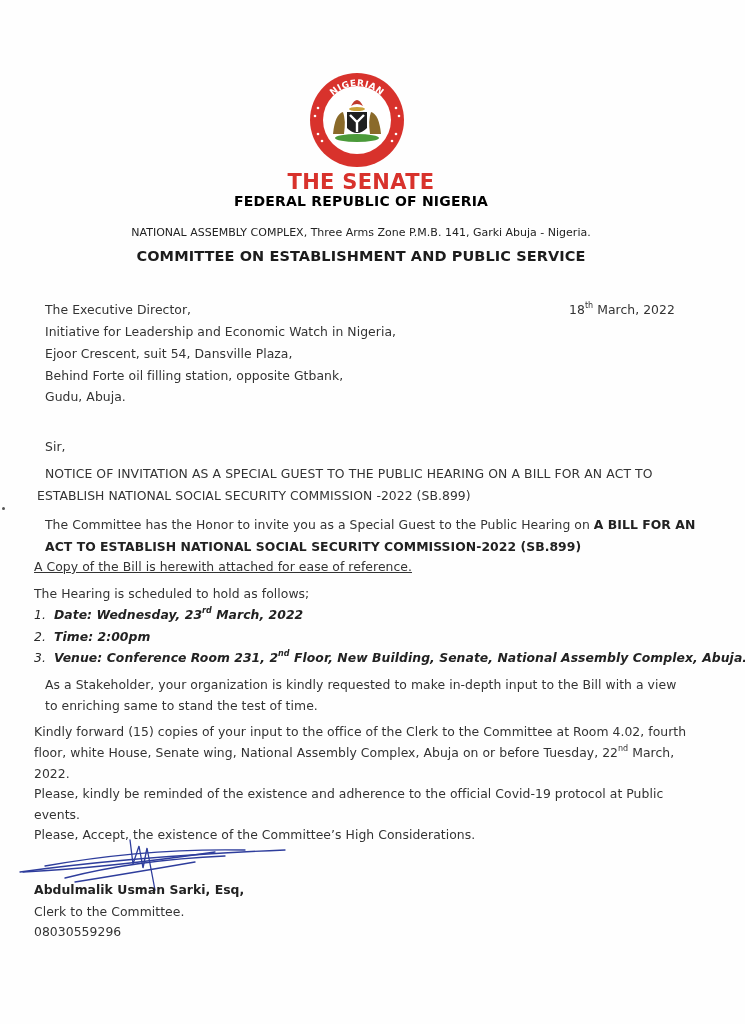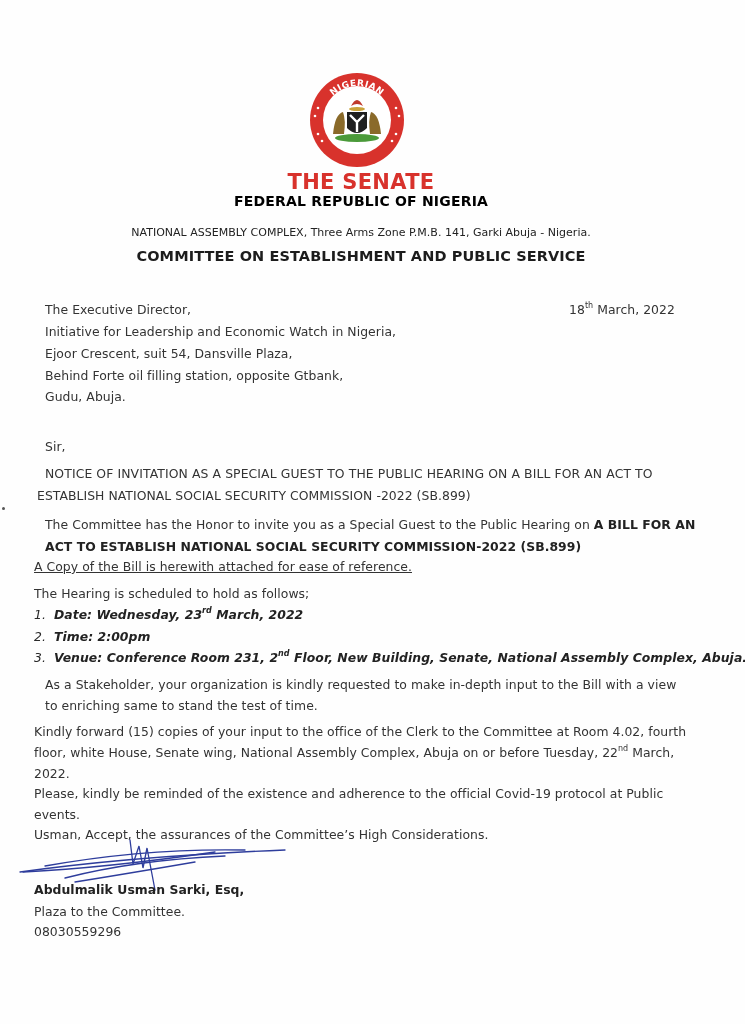--- a/index.html
+++ b/index.html
@@ -92,31 +92,31 @@
   <div class="abs body-text" style="left:45px; top:677px;">As a Stakeholder, your organization is kindly requested to make in-depth input to the Bill with a view</div>
   <div class="abs body-text" style="left:45px; top:698px;">to enriching same to stand the test of time.</div>
 
   <div class="abs body-text" style="left:34px; top:724px;">Kindly forward (15) copies of your input to the office of the Clerk to the Committee at Room 4.02, fourth</div>
   <div class="abs body-text" style="left:34px; top:745px;"><span>floor, white House, Senate wing, National Assembly Complex, Abuja on or before Tuesday, 22</span><sup>nd</sup><span> March,</span></div>
   <div class="abs body-text" style="left:34px; top:766px;">2022.</div>
 
   <div class="abs body-text" style="left:34px; top:786px;">Please, kindly be reminded of the existence and adherence to the official Covid-19 protocol at Public</div>
   <div class="abs body-text" style="left:34px; top:807px;">events.</div>
 
-  <div class="abs body-text" style="left:34px; top:827px;">Usman, Accept, the assurances of the Committee’s High Considerations.</div>
+  <div class="abs body-text" style="left:34px; top:827px;">Please, Accept, the existence of the Committee’s High Considerations.</div>
 
   <svg class="sig" viewBox="0 0 280 60">
     <g fill="none" stroke="#2e3d9c" stroke-width="1.3" stroke-linecap="round">
       <path d="M 5 34 Q 120 18 270 12"></path>
       <path d="M 8 34 Q 90 30 200 14"></path>
       <path d="M 30 28 Q 130 10 230 12"></path>
       <path d="M 50 40 Q 120 22 210 18"></path>
       <path d="M 60 44 Q 110 36 180 24"></path>
       <path d="M 115 2 L 118 26 L 124 8 L 128 30 L 132 10 L 140 52"></path>
     </g>
   </svg>
 
   <div class="abs body-text bold" style="left:34px; top:882px;">Abdulmalik Usman Sarki, Esq,</div>
-  <div class="abs body-text" style="left:34px; top:904px;">Plaza to the Committee.</div>
+  <div class="abs body-text" style="left:34px; top:904px;">Clerk to the Committee.</div>
   <div class="abs body-text" style="left:34px; top:924px;">08030559296</div>
 
   <div class="speck" style="left:2px; top:507px;"></div>
 </div>
 
 </body></html>

